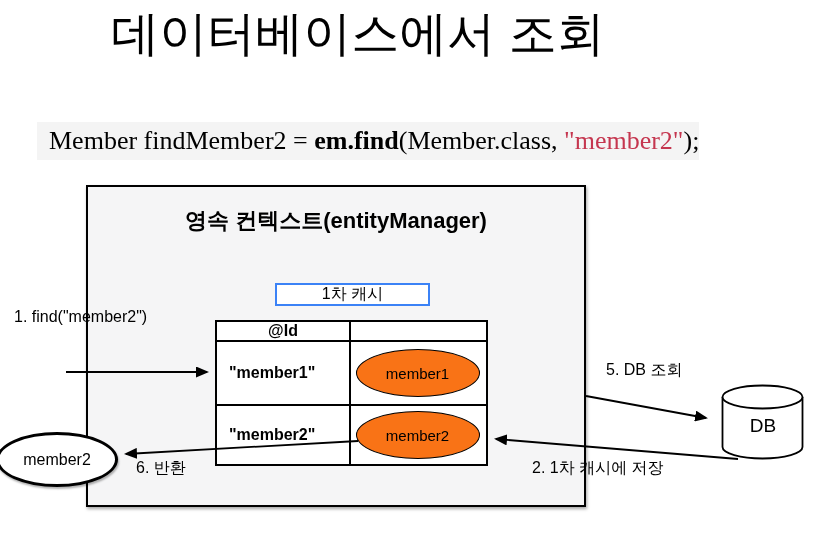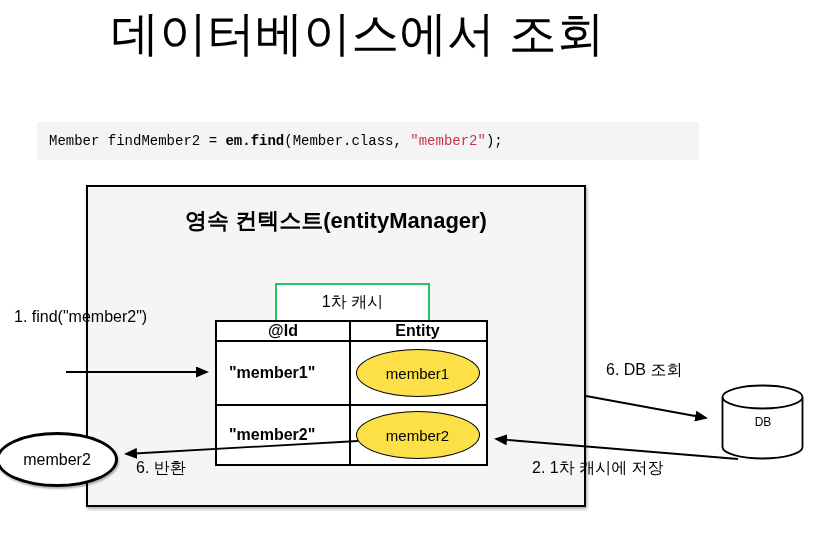--- a/index.html
+++ b/index.html
@@ -12,39 +12,39 @@
     width:815px;height:548px;position:relative;overflow:hidden;
     font-family:"Liberation Sans","DejaVu Sans",sans-serif;color:#000;
   }
   .title{
     position:absolute;left:0;top:2px;width:716px;text-align:center;
     font-size:48px;font-weight:500;letter-spacing:0px;white-space:nowrap;
   }
   .code{
     position:absolute;left:37px;top:122px;width:662px;height:38px;
     background:var(--code-bg);
-    font-family:Liberation Mono, monospace;
-    font-size:14px;line-height:38px;padding-left:12px;box-sizing:border-box;
+    font-family:Liberation Serif, serif;
+    font-size:26px;line-height:38px;padding-left:12px;box-sizing:border-box;
     white-space:nowrap;
   }
   .code .b{font-weight:bold;}
   .code .str{color:var(--string-red);}
   .bigbox{
     position:absolute;left:86px;top:185px;width:500px;height:322px;
     box-sizing:border-box;border:2px solid #000;background:var(--box-fill);
     box-shadow:1px 2px 3px rgba(0,0,0,0.35);
     z-index:1;
   }
   .context-label{
     position:absolute;left:86px;top:206px;width:500px;text-align:center;
     font-weight:bold;font-size:22px;z-index:2;
   }
   .cachebox{
-    position:absolute;left:275px;top:283px;width:155px;height:39px;
-    box-sizing:border-box;border:2px solid #22c55e;background:#fff;z-index:2;
+    position:absolute;left:275px;top:283px;width:155px;height:23px;
+    box-sizing:border-box;border:2px solid #3b82f6;background:#fff;z-index:2;
     display:flex;align-items:center;justify-content:center;font-size:16px;
   }
   .tbl{
     position:absolute;left:215px;top:320px;width:273px;
     box-sizing:border-box;border:2px solid #000;background:#fff;z-index:3;
   }
   .trow{display:flex;}
   .trow.hdr{border-bottom:2px solid #000;}
   .trow.r1{border-bottom:2px solid #000;}
   .tcell{box-sizing:border-box;}
@@ -52,36 +52,36 @@
   .tcell.c2{width:133px;}
   .hdr .tcell{height:18px;display:flex;align-items:center;justify-content:center;
     font-weight:bold;font-size:16px;}
   .r1 .tcell{height:62px;}
   .r2 .tcell{height:58px;}
   .idcell{display:flex;align-items:center;padding-left:12px;
     font-weight:bold;font-size:16px;}
   .entcell{display:flex;align-items:center;justify-content:center;}
   .ent-ellipse{
     width:122px;height:46px;border:1.5px solid #000;border-radius:50%;
-    background:#fde047;display:flex;align-items:center;justify-content:center;
+    background:#f97316;display:flex;align-items:center;justify-content:center;
     font-size:15px;
   }
   .result-ellipse{
     position:absolute;left:-4px;top:432px;width:122px;height:55px;
     box-sizing:border-box;border:3px solid #000;border-radius:50%;background:#fff;
     display:flex;align-items:center;justify-content:center;font-size:16px;
     z-index:4;box-shadow:1px 2px 2px rgba(0,0,0,0.3);
   }
   .lbl{position:absolute;font-size:16px;z-index:6;white-space:nowrap;}
   .step1{left:14px;top:304px;line-height:25px;}
   .step1 .l2{padding-left:14px;display:block;}
   .step2{left:606px;top:360px;}
   .step3{left:532px;top:458px;}
   .step4{left:136px;top:458px;}
-  .db-label{left:740px;top:415px;width:46px;text-align:center;font-size:12px;}
+  .db-label{left:740px;top:415px;width:46px;text-align:center;font-size:19px;}
   svg.overlay{position:absolute;left:0;top:0;z-index:5;pointer-events:none;}
 </style>
 </head>
 <body>
 
 <div class="title">데이터베이스에서 조회</div>
 
 <div class="code">
   <span>Member findMember2 = </span><span class="b">em.find</span><span>(Member.class, </span><span class="str">"member2"</span><span>);</span>
 </div>
@@ -89,42 +89,41 @@
 <div class="bigbox"></div>
 <div class="context-label">영속 컨텍스트(entityManager)</div>
 
 <div class="cachebox">
   <span>1차 캐시</span>
 </div>
 
 <div class="tbl">
   <div class="trow hdr">
     <div class="tcell c1">@Id</div>
-    <div class="tcell c2">Entity</div>
   </div>
   <div class="trow r1">
     <div class="tcell c1 idcell">"member1"</div>
     <div class="tcell c2 entcell">
       <div class="ent-ellipse">member1</div>
     </div>
   </div>
   <div class="trow r2">
     <div class="tcell c1 idcell">"member2"</div>
     <div class="tcell c2 entcell">
       <div class="ent-ellipse">member2</div>
     </div>
   </div>
 </div>
 
 <div class="result-ellipse">member2</div>
 
 <div class="lbl step1">
   <span class="l1">1. find("member2")</span>
 </div>
-<div class="lbl step2">6. DB 조회</div>
+<div class="lbl step2">5. DB 조회</div>
 <div class="lbl step3">2. 1차 캐시에 저장</div>
 <div class="lbl step4">6. 반환</div>
 <div class="lbl db-label">DB</div>
 
 <svg class="overlay" width="815" height="548" viewBox="0 0 815 548">
   <defs>
     <marker id="ah" markerUnits="userSpaceOnUse" markerWidth="13" markerHeight="11" refX="11" refY="5.5" orient="auto">
       <path d="M0,0 L13,5.5 L0,11 Z" fill="#000"></path>
     </marker>
   </defs>

